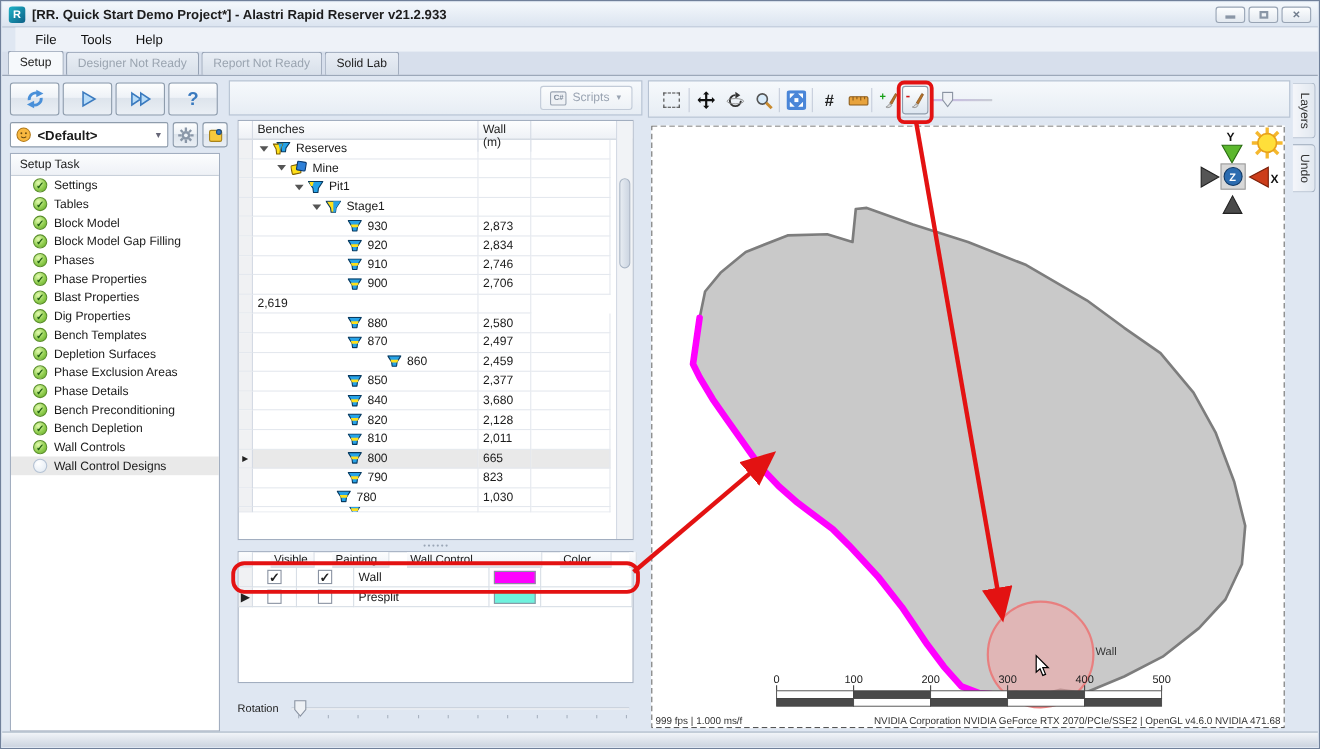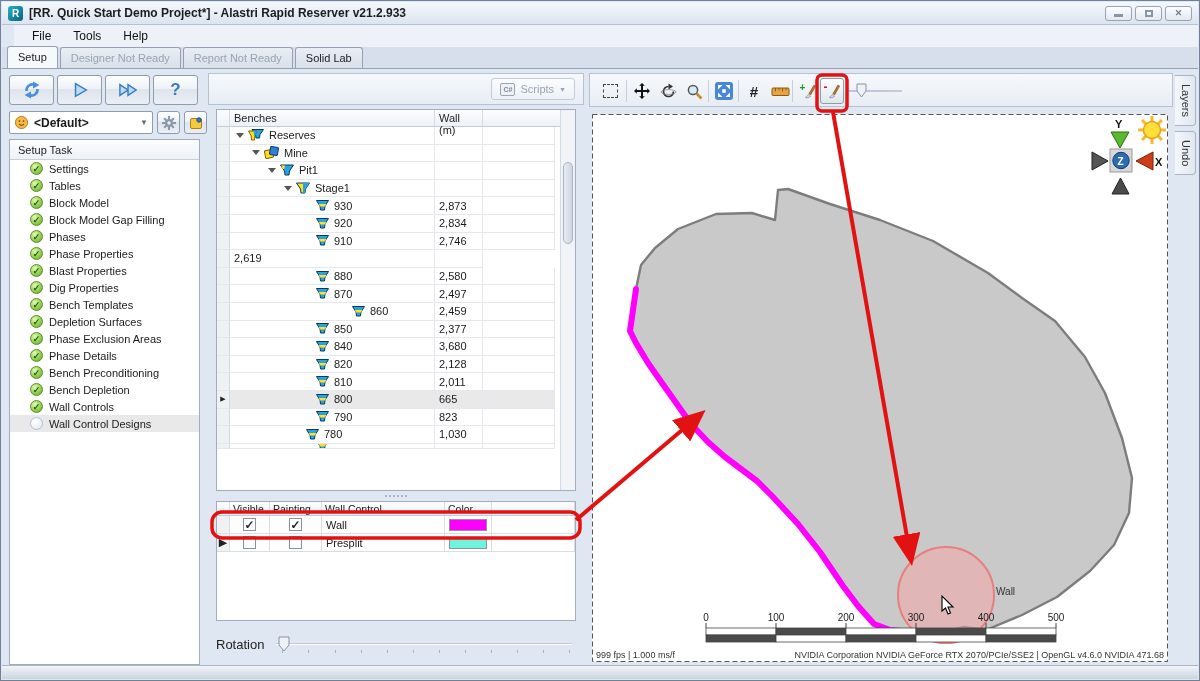--- a/index.html
+++ b/index.html
@@ -86,30 +86,30 @@
   .tree-row.partial { height:5px; overflow:hidden; }
   .tree-scroll { position:absolute; right:0; top:0; bottom:0; width:15px; background:#f1f3f6; border-left:1px solid #d4dae4; }
   .tree-thumb { position:absolute; left:2px; right:2px; top:52px; height:82px; background:linear-gradient(90deg,#e7ecf2,#cdd6e2);
     border:1px solid #a8b4c4; border-radius:5px; }
   .splitter-dots { position:absolute; left:0; right:0; top:420px; height:6px; display:flex; align-items:center; justify-content:center; gap:2px; }
   .splitter-dots i { width:2px; height:2px; background:#9aa6b6; border-radius:50%; }
 
   .wc-table { position:absolute; left:8px; top:428px; width:360px; height:120px; background:#fff; border:1px solid #a2aec0; }
   .wc-row { display:grid; grid-template-columns:13px 40px 52px 123px 47px 1fr; height:18px; }
   .wc-row div { border-right:1px solid #d8dee6; border-bottom:1px solid #d8dee6; display:flex; align-items:center; font-size:11px; padding:0 4px; }
-  .wc-row.hdr { height:14px; }
+  .wc-row.hdr { height:14px;gap:16px; }
   .wc-row.hdr div { background:linear-gradient(#fcfdfe,#eef1f6); border-bottom:1px solid #c3ccd8; padding:0 3px; font-size:10.5px;}
   .wc-row .c { justify-content:center; }
   .wc-ind { background:#f0f1f3; font-size:7px; color:#222; justify-content:center; }
   .cb { width:13px; height:13px; background:#fff; border:1px solid #8a93a2; display:flex; align-items:flex-end;
     justify-content:center; font-size:12px; font-weight:bold; color:#222; line-height:10px; }
   .swatch { width:100%; height:12px; border:1px solid #8a93a2; }
 
   .rotation-row { position:absolute; left:8px; top:556px; width:360px; height:30px; display:flex; align-items:center; }
-  .rot-lbl { font-size:13px; color:#222; margin-right:12px; }
+  .rot-lbl { font-size:10px; color:#222; margin-right:12px; }
   .rot-track { position:relative; flex:1; height:20px; }
   .rot-track .line { position:absolute; left:0; right:4px; top:9px; height:2px; background:#c2cad6; border-bottom:1px solid #fff; }
   .rot-ticks { position:absolute; left:6px; right:6px; top:16px; display:flex; justify-content:space-between; }
   .rot-ticks i { width:1px; height:3px; background:#a8b2c0; }
 
   
   .right-panel { position:absolute; left:588px; top:72px; width:584px; height:592px; }
   .vp-toolbar { position:absolute; left:0; top:0; right:0; height:34px; border:1px solid #b6c2d2;
     background:linear-gradient(#f6f9fc,#e7edf4); }
   .vtb { position:absolute; top:4px; width:24px; height:26px; display:flex; align-items:center; justify-content:center; border-radius:3px; }
@@ -407,20 +407,36 @@
       <span class="exp-space"></span>
       <span class="node-ico">
                 <svg width="13" height="11" viewBox="0 0 13 11">
                   <polygon points="0.5,0.5 12.5,0.5 9,6 8.5,10 4.5,10 4,6" fill="#26A3E8" stroke="#083A60" stroke-linejoin="round"></polygon>
                   <polygon points="2.9,4 10.1,4 9.2,6.6 3.9,6.6" fill="#FFE01A"></polygon>
                 </svg>
               </span>
       <span>910</span>
     </div>
     <div class="cell">2,746</div>
+    <div class="cell"></div>
+    <div></div>
+          </div>
+          <div class="tree-row">
+    <div class="ind-cell"></div>
+    <div class="cell" style="padding-left:74px">
+      <span class="exp-space"></span>
+      <span class="node-ico">
+                <svg width="13" height="11" viewBox="0 0 13 11">
+                  <polygon points="0.5,0.5 12.5,0.5 9,6 8.5,10 4.5,10 4,6" fill="#26A3E8" stroke="#083A60" stroke-linejoin="round"></polygon>
+                  <polygon points="2.9,4 10.1,4 9.2,6.6 3.9,6.6" fill="#FFE01A"></polygon>
+                </svg>
+              </span>
+      <span>900</span>
+    </div>
+    <div class="cell">2,706</div>
     <div class="cell"></div>
     <div></div>
           </div>
           <div class="tree-row">
     <div class="ind-cell"></div>
     <div class="cell">2,619</div>
     <div class="cell"></div>
     <div></div>
           </div>
           <div class="tree-row">

